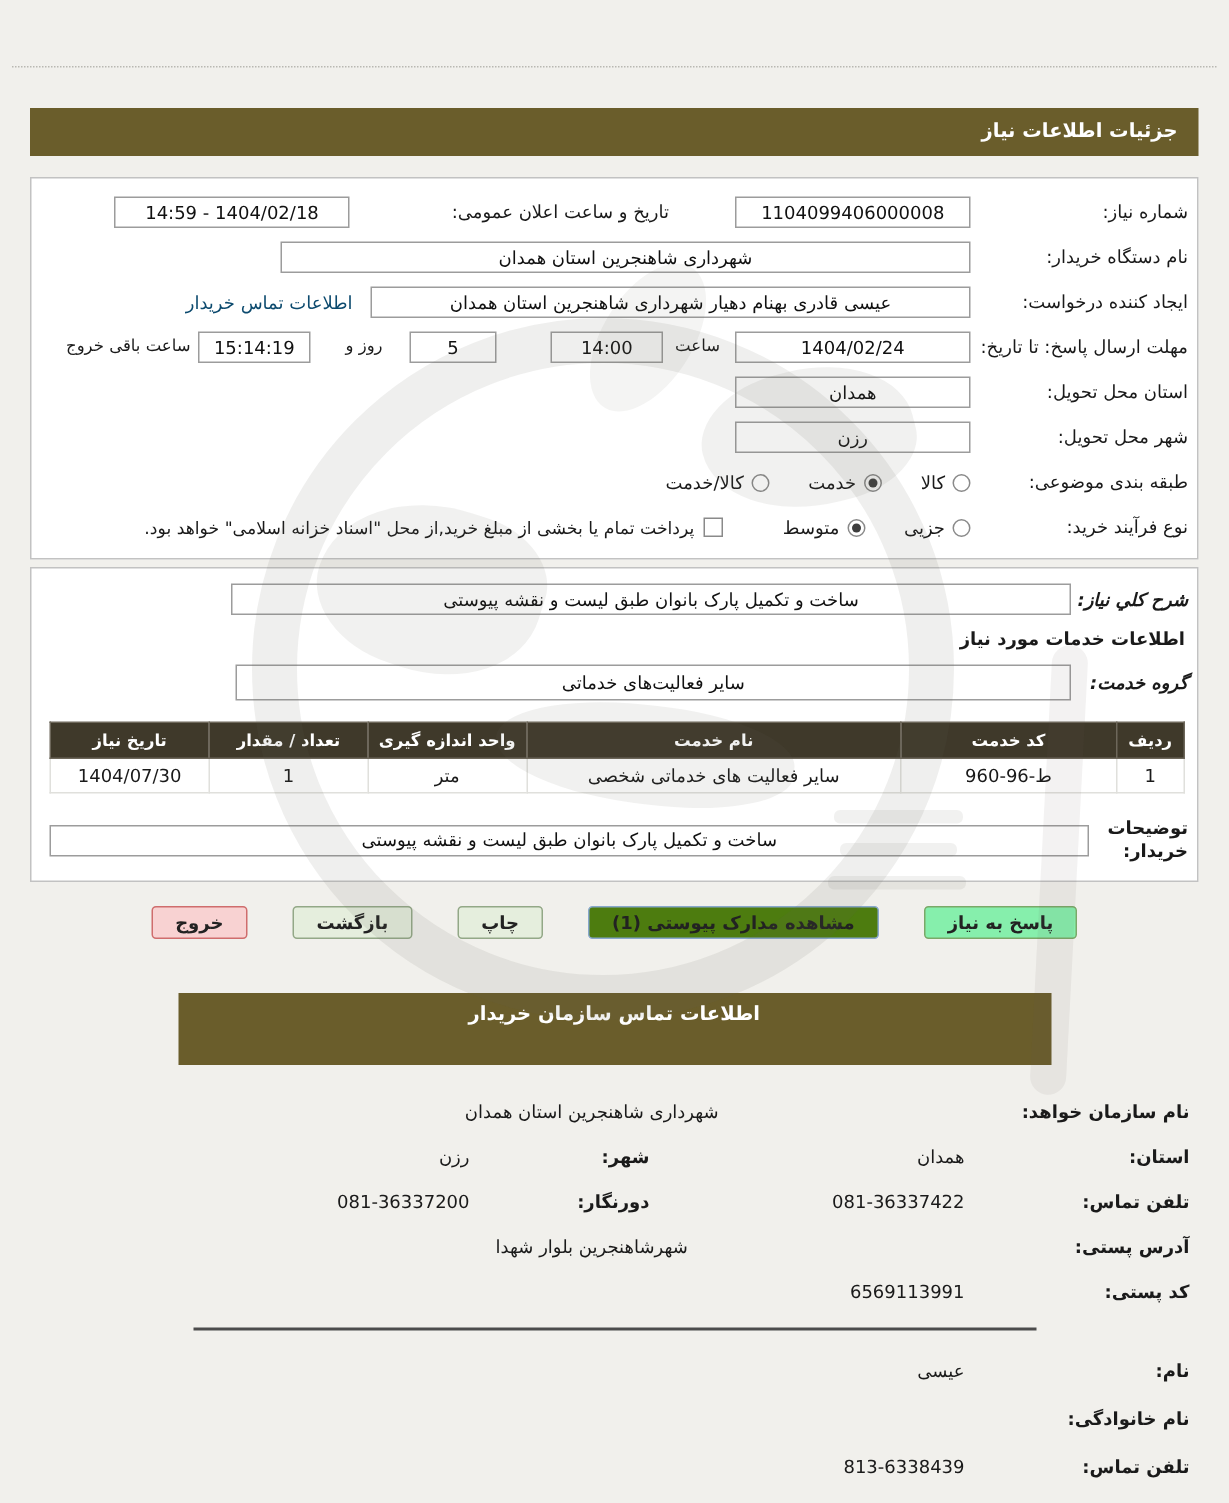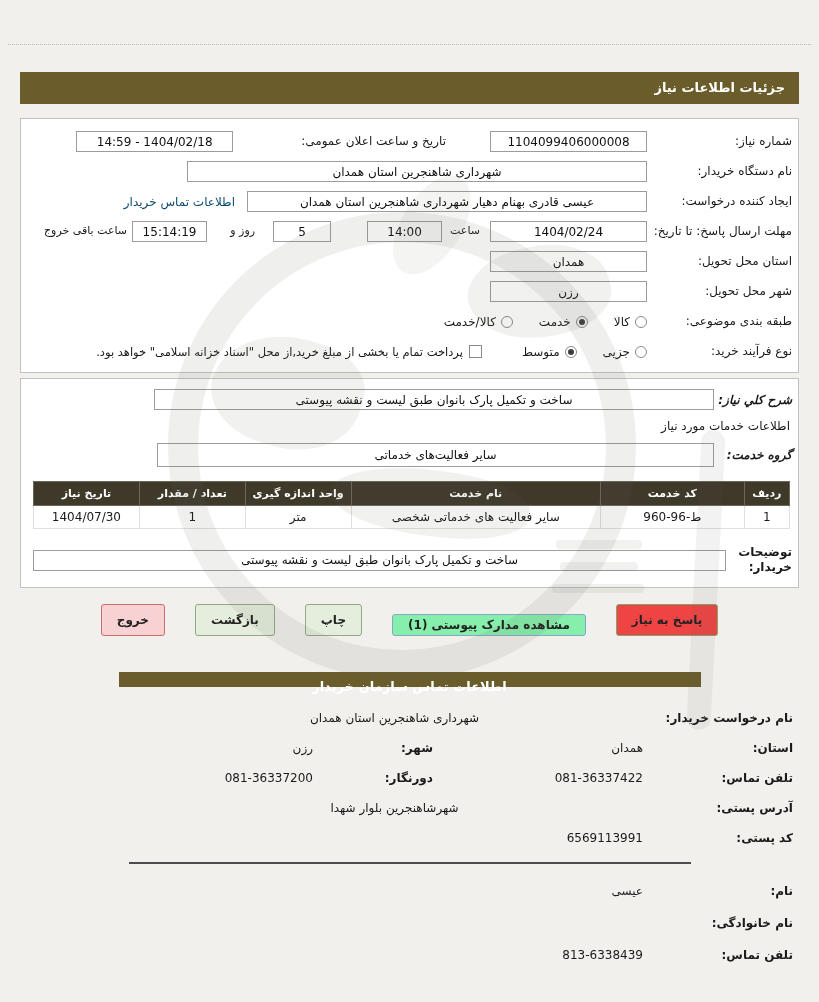--- a/index.html
+++ b/index.html
@@ -18,21 +18,21 @@
 
   .section-bar {
     background: #6a5d2b;
     color: #fff;
     font-weight: bold;
     font-size: 13px;
     height: 32px;
     line-height: 32px;
   }
   .bar-main { margin: 72px 20px 0; padding-right: 14px; position: relative; z-index: 1; }
-  .bar-contact { width: 582px; margin: 36px auto 0; height: 15px; line-height: 30px; text-align: center; position: relative; z-index: 1; }
+  .bar-contact { width: 582px; margin: 36px auto 0; height: 48px; line-height: 30px; text-align: center; position: relative; z-index: 1; }
 
   .panel {
     background: #fff;
     border: 1px solid #c2c2c2;
     margin: 0 20px;
     position: relative;
     z-index: 1;
   }
   .panel-details { margin-top: 14px; padding: 12px 6px 8px 10px; }
   .panel-need { margin-top: 5px; padding: 10px 6px 12px 10px; }
@@ -72,21 +72,21 @@
     background: #3d3d3d; border-radius: 50%;
   }
   .opt-label { margin: 0 5px 0 26px; }
   .checkbox {
     display: inline-block; width: 13px; height: 13px;
     border: 1px solid #8a8a8a; background: #fff;
     vertical-align: middle; margin-left: 6px; flex: none; cursor: pointer;
   }
   .treasury-note { font-size: 11.5px; }
 
-  .subhead { font-weight: normal; margin: 4px 2px 10px; }
+  .subhead { font-weight: bold; margin: 4px 2px 10px; }
   .inp-desc { width: 560px; }
   .inp-group { width: 557px; height: 24px; }
   .lbl-desc { width: 78px; font-style: italic; }
   .lbl-notes { width: 66px; line-height: 1.25; }
   .inp-notes { flex: 1 1 auto; margin-left: 2px; }
 
   table.services { width: calc(100% - 4px); margin: 14px 2px 16px; border-collapse: collapse; }
   table.services th {
     background: #3f392a; color: #fff; font-size: 11px; font-weight: bold;
     padding: 5px 2px; border: 1px solid #6d675a; text-align: center;
@@ -94,22 +94,22 @@
   table.services td {
     background: #fff; font-size: 12px; padding: 4px 2px; text-align: center;
     border: 1px solid #e0e0dc;
   }
 
   .btns { display: flex; justify-content: center; gap: 30px; margin: 16px 0 0; position: relative; z-index: 1; }
   .btn {
     font-family: "DejaVu Sans", sans-serif; font-size: 12px; font-weight: bold;
     padding: 3px 15px; border-radius: 3px; border: 1px solid; cursor: pointer; color: #222;
   }
-  .btn-green { background: #ef4444; border-color: #7aa968; }
-  .btn-blue  { background: #86efac; border-color: #87a7cc; margin-top: 10px; }
+  .btn-green { background: #86efac; border-color: #7aa968; }
+  .btn-blue  { background: #4d7c0f; border-color: #87a7cc; }
   .btn-plain { background: #e5eedd; border-color: #93a887; }
   .btn-red   { background: #f8d2d2; border-color: #cf6d6d; }
 
   .contact-block { margin: 20px 26px 0; position: relative; z-index: 1; }
   .crow { display: grid; grid-template-columns: 150px 210px 120px auto; align-items: center; margin-bottom: 9px; min-height: 21px; }
   .clabel { font-weight: bold; }
   .cval-center { grid-column: 2 / span 3; text-align: center; padding-left: 120px; }
   .sep { border: none; border-top: 2px solid #4c4c4c; width: 562px; margin: 14px auto 18px; position: relative; z-index: 1; }
   .creator-block { margin: 0 26px; position: relative; z-index: 1; }
   .creator-head { font-weight: bold; margin-bottom: 26px; }
@@ -252,21 +252,21 @@
   <button class="btn btn-plain">بازگشت</button>
   <button class="btn btn-red">خروج</button>
 </div>
 
 <div class="section-bar bar-contact">
   <span>اطلاعات تماس سازمان خریدار</span>
 </div>
 
 <div class="contact-block">
   <div class="crow">
-    <span class="clabel">نام درخواست خریدار:</span>
+    <span class="clabel">نام سازمان خواهد:</span>
     <span class="cval-center">شهرداری شاهنجرین استان همدان</span>
   </div>
   <div class="crow">
     <span class="clabel">استان:</span>
     <span>همدان</span>
     <span class="clabel">شهر:</span>
     <span>رزن</span>
   </div>
   <div class="crow">
     <span class="clabel">تلفن تماس:</span>

